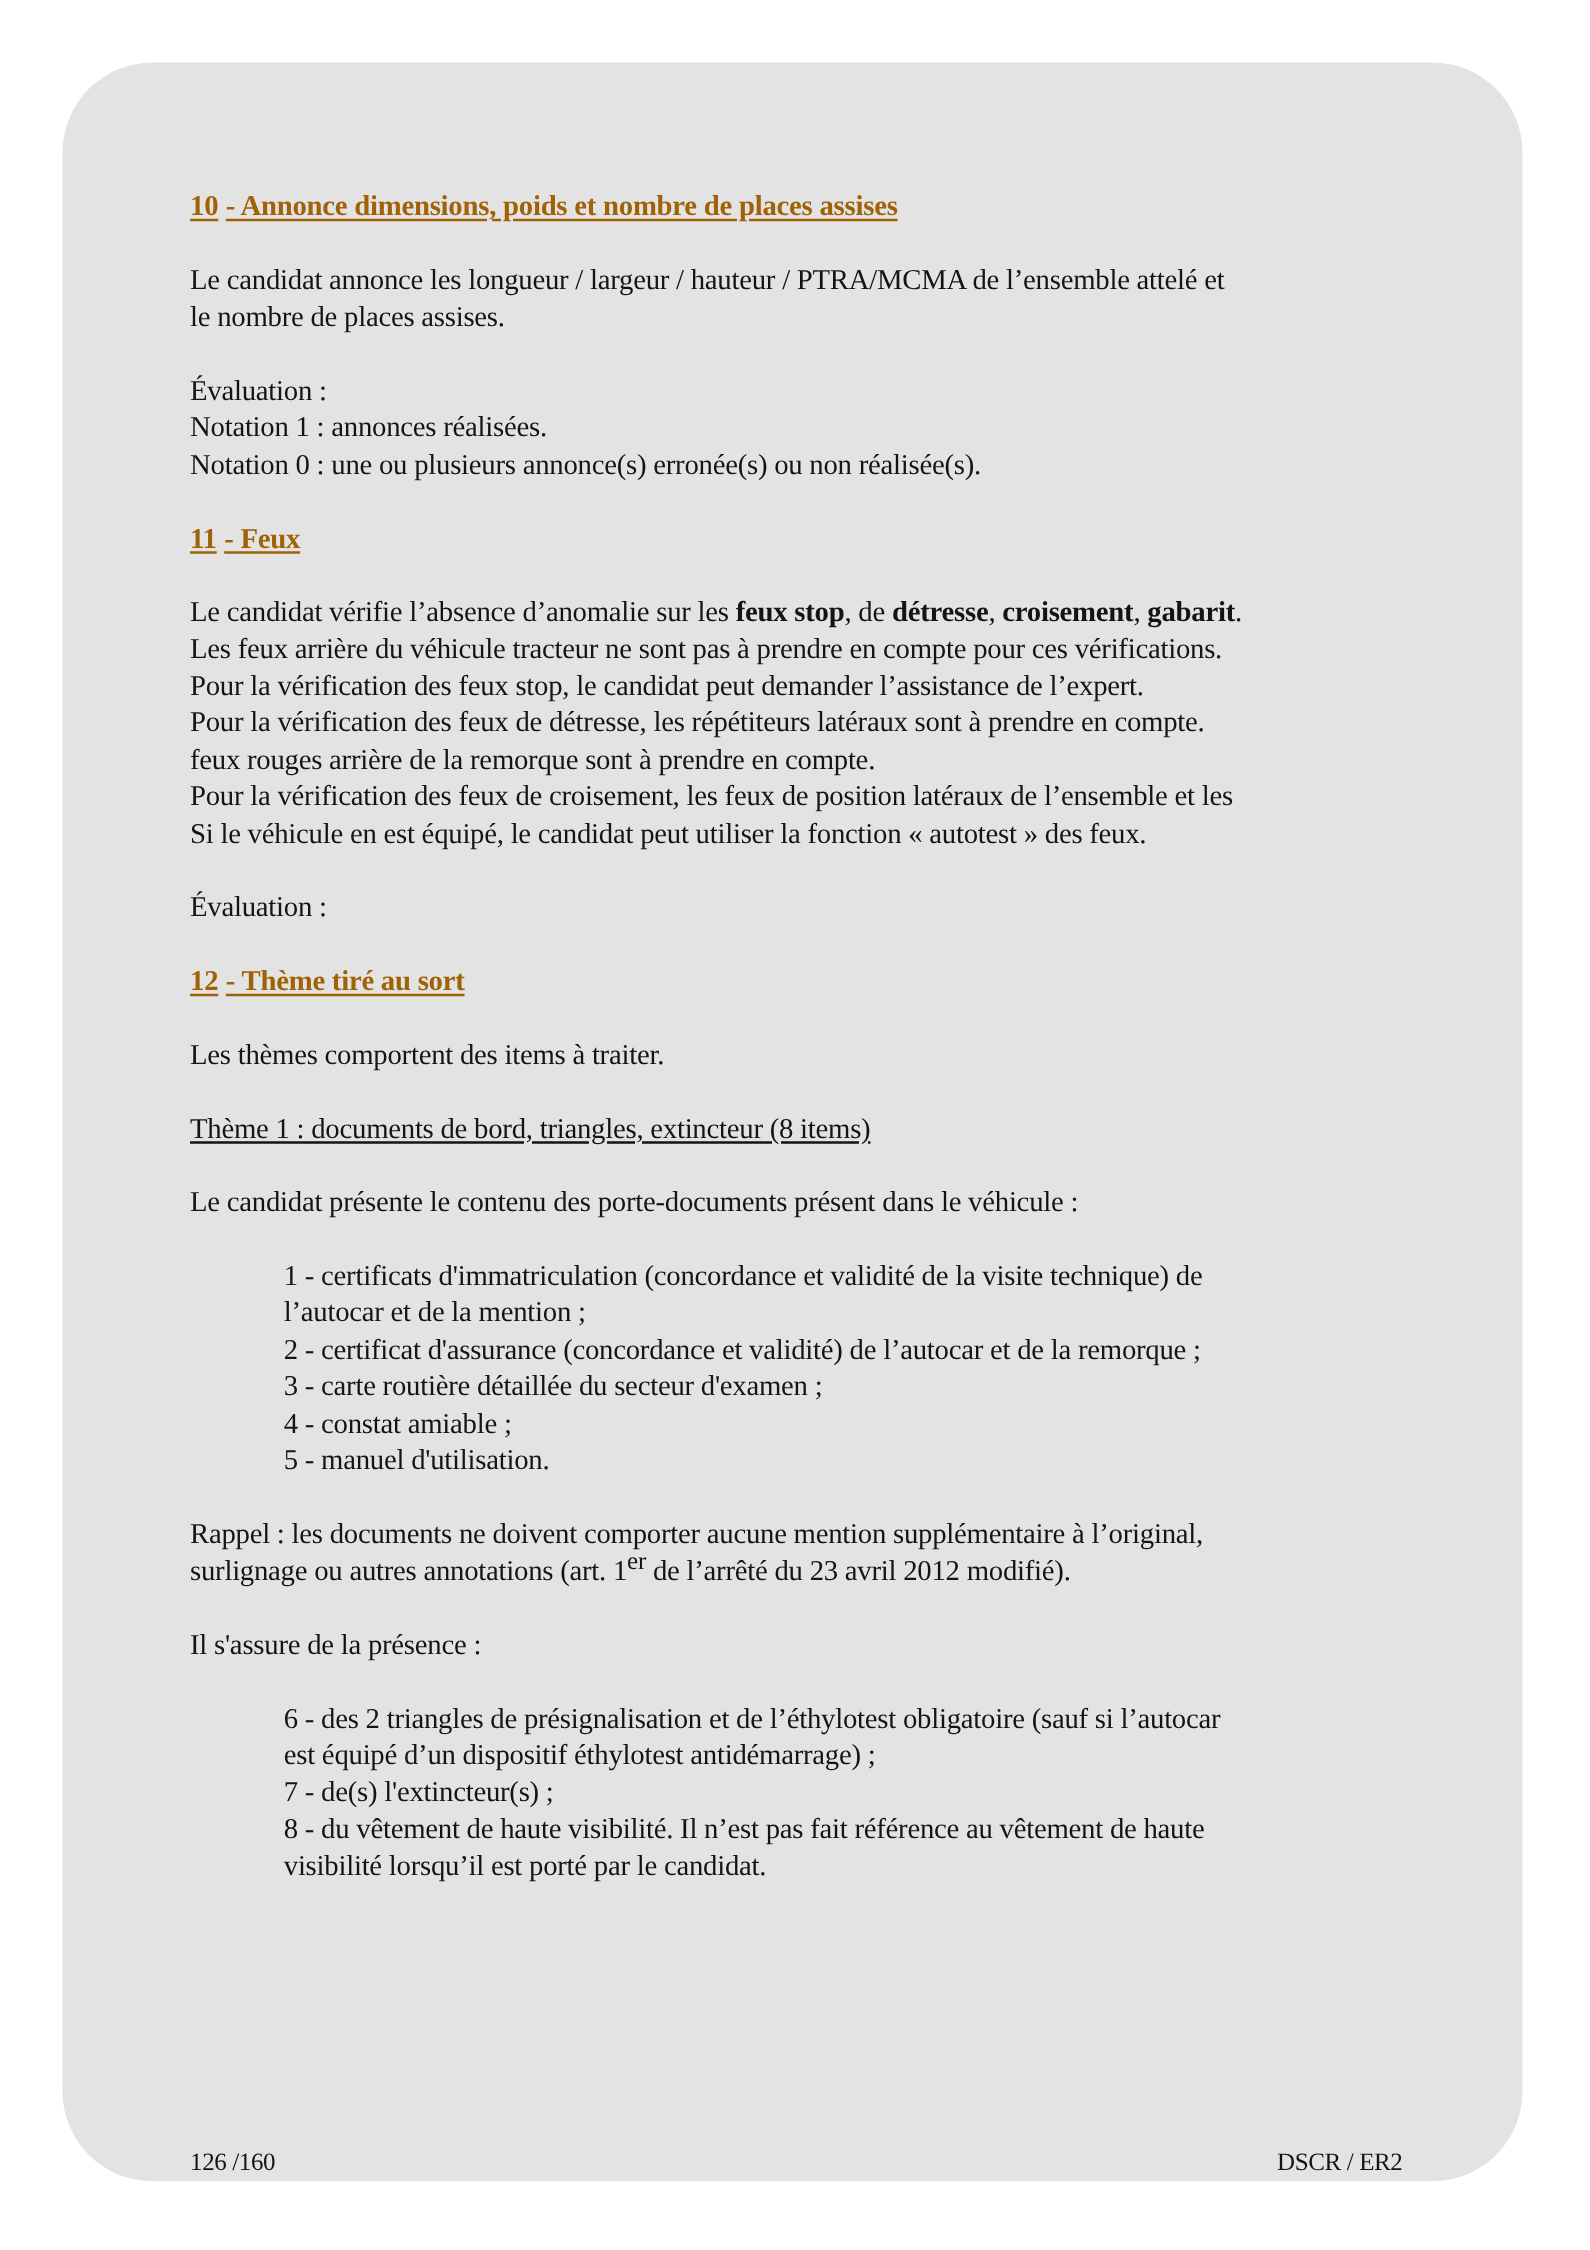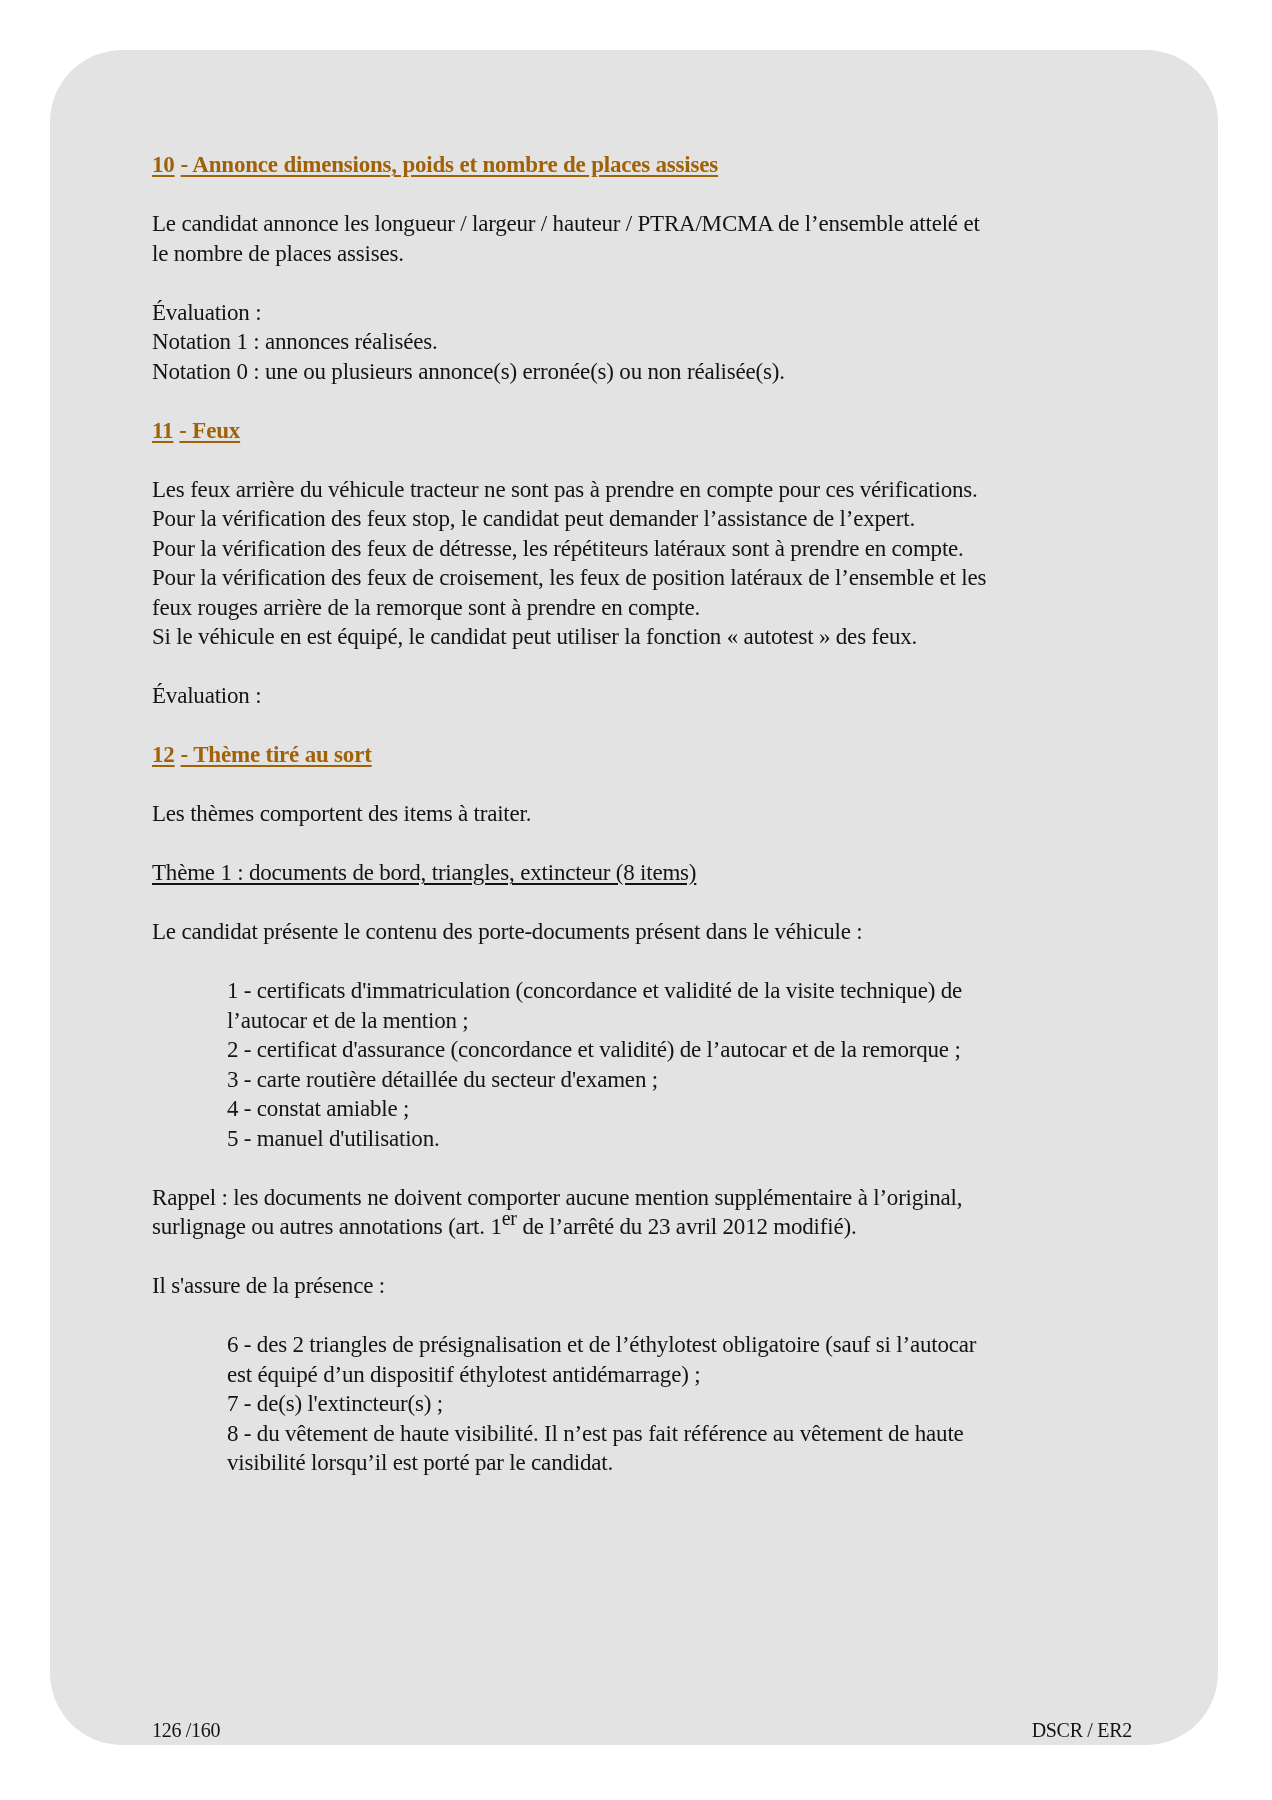--- a/index.html
+++ b/index.html
@@ -72,21 +72,21 @@
     }
     .footer {
       position: absolute;
       top: 1719px;
       font-size: 20px;
       font-family: "Liberation Serif", serif;
       color: #141414;
       letter-spacing: -0.3px;
     }
     .footer-left { left: 152px; }
-    .footer-right { right: 140px; }
+    .footer-right { right: 150px; }
   </style>
 </head>
 <body>
 
 <div class="panel"></div>
 
 <div class="content">
 
   
   <div class="heading">
@@ -104,25 +104,26 @@
     <span class="line">Notation 0 : une ou plusieurs annonce(s) erronée(s) ou non réalisée(s).</span>
   </div>
   <div class="gap"></div>
 
   
   <div class="heading">
     <span class="num">11</span><span class="sep"></span><span class="title">-  Feux</span>
   </div>
   <div class="gap"></div>
   <div class="p">
+    <span class="line"><span>Le candidat vérifie l’absence d’anomalie sur les </span><b>feux stop</b><span>, de </span><b>détresse</b><span>, </span><b>croisement</b><span>, </span><b>gabarit</b><span>.</span></span>
     <span class="line">Les feux arrière du véhicule tracteur ne sont pas à prendre en compte pour ces vérifications.</span>
     <span class="line">Pour la vérification des feux stop, le candidat peut demander l’assistance de l’expert.</span>
     <span class="line">Pour la vérification des feux de détresse, les répétiteurs latéraux sont à prendre en compte.</span>
+    <span class="line">feux rouges arrière de la remorque sont à prendre en compte.</span>
     <span class="line">Pour la vérification des feux de croisement, les feux de position latéraux de l’ensemble et les</span>
-    <span class="line">feux rouges arrière de la remorque sont à prendre en compte.</span>
     <span class="line">Si le véhicule en est équipé, le candidat peut utiliser la fonction « autotest » des feux.</span>
   </div>
   <div class="gap"></div>
   <div class="p">
     <span class="line">Évaluation :</span>
   </div>
   <div class="gap"></div>
 
   
   <div class="heading">

